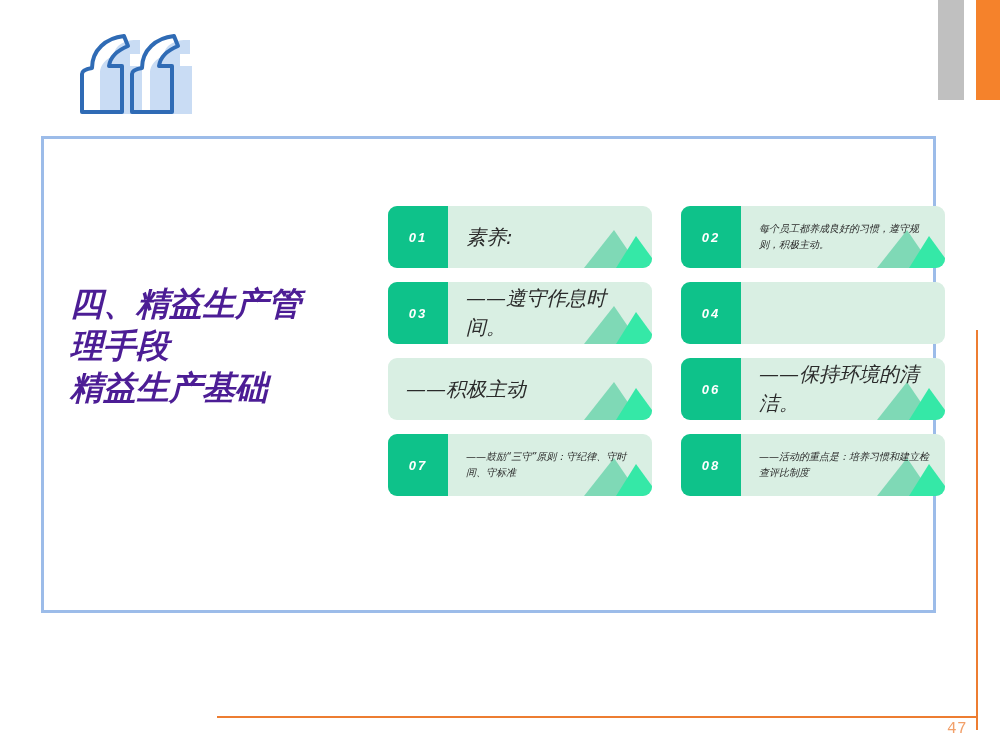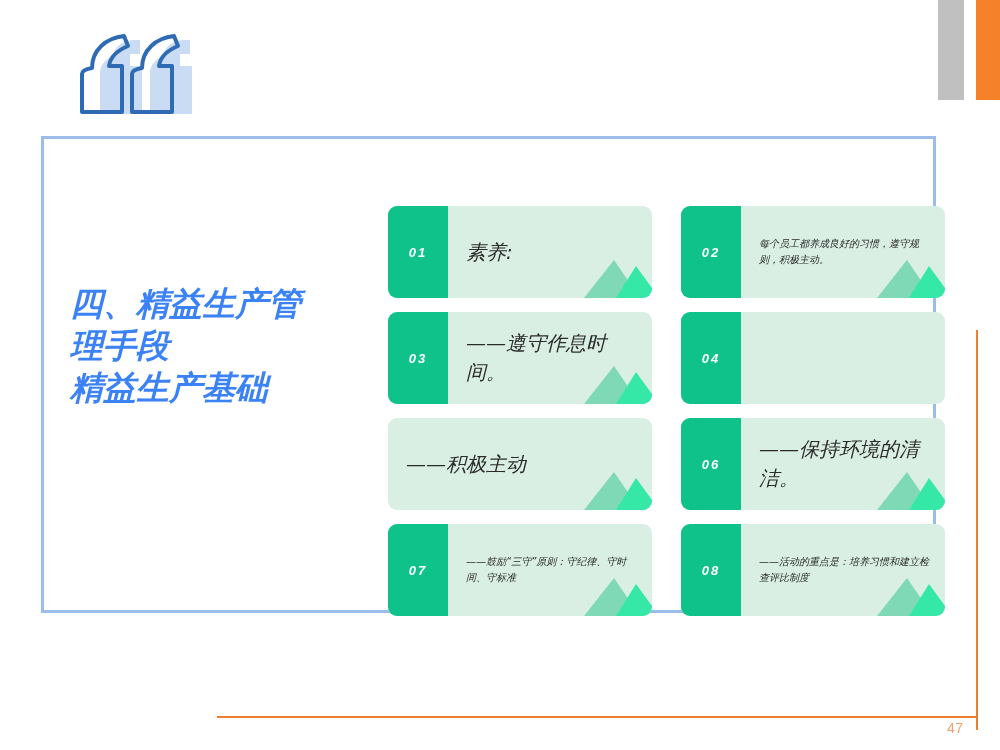--- a/index.html
+++ b/index.html
@@ -50,23 +50,23 @@
     left: 976px;
     top: 330px;
     width: 2px;
     height: 400px;
     background: #ed7d31;
   }
   .page-no {
     position: absolute;
     left: 947px;
     top: 720px;
-    font-size: 14px;
+    font-size: 16px;
     color: #f2a06a;
-    font-family: Liberation Sans, sans-serif;
+    font-family: Liberation Mono, monospace;
     letter-spacing: 0.5px;
   }
 
   
   .quote-mark {
     position: absolute;
     left: 62px;
     top: 22px;
     width: 135px;
     height: 105px;
@@ -90,40 +90,40 @@
     left: 70px;
     top: 283px;
     width: 310px;
   }
   .title-line {
     font-family: "DejaVu Sans", "Liberation Sans", sans-serif;
     font-style: italic;
     font-weight: bold;
     font-size: 33px;
     line-height: 42px;
-    color: #3b82f6;
+    color: #4c1d95;
     letter-spacing: 0px;
     white-space: nowrap;
   }
 
   
   .grid {
     position: absolute;
     left: 388px;
     top: 206px;
     width: 560px;
     display: grid;
     grid-template-columns: 264px 264px;
     grid-column-gap: 29px;
     grid-row-gap: 14px;
   }
   .card {
     position: relative;
     display: flex;
-    height: 92px;
+    height: 62px;
     border-radius: 9px;
     overflow: hidden;
     background: #d9efe3;
   }
   .card-num {
     flex: 0 0 60px;
     background: #0ec28a;
     color: #ffffff;
     display: flex;
     align-items: center;

